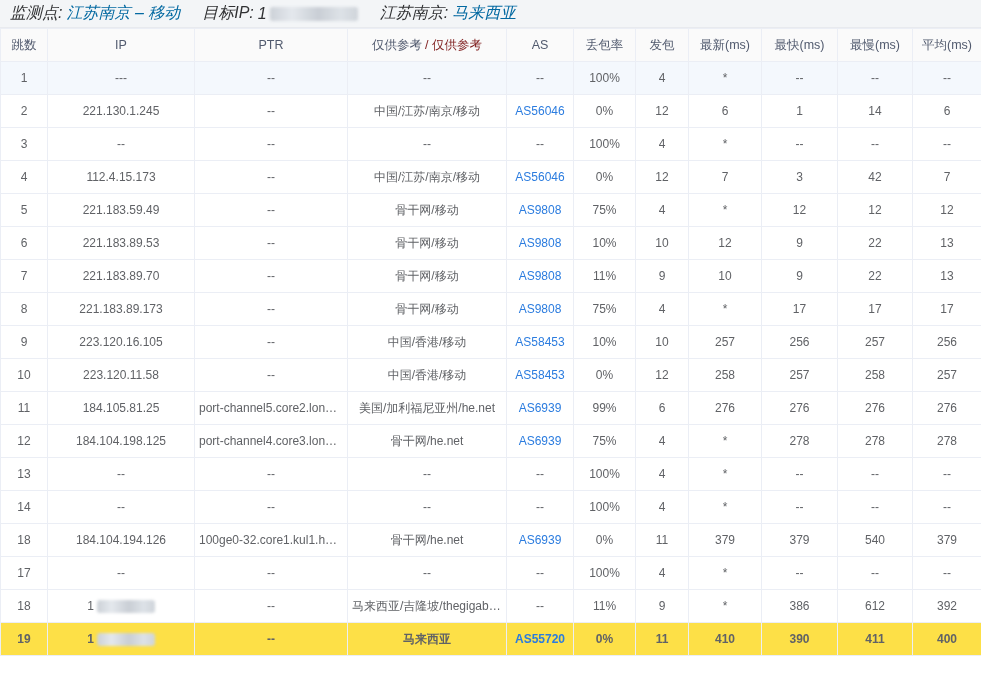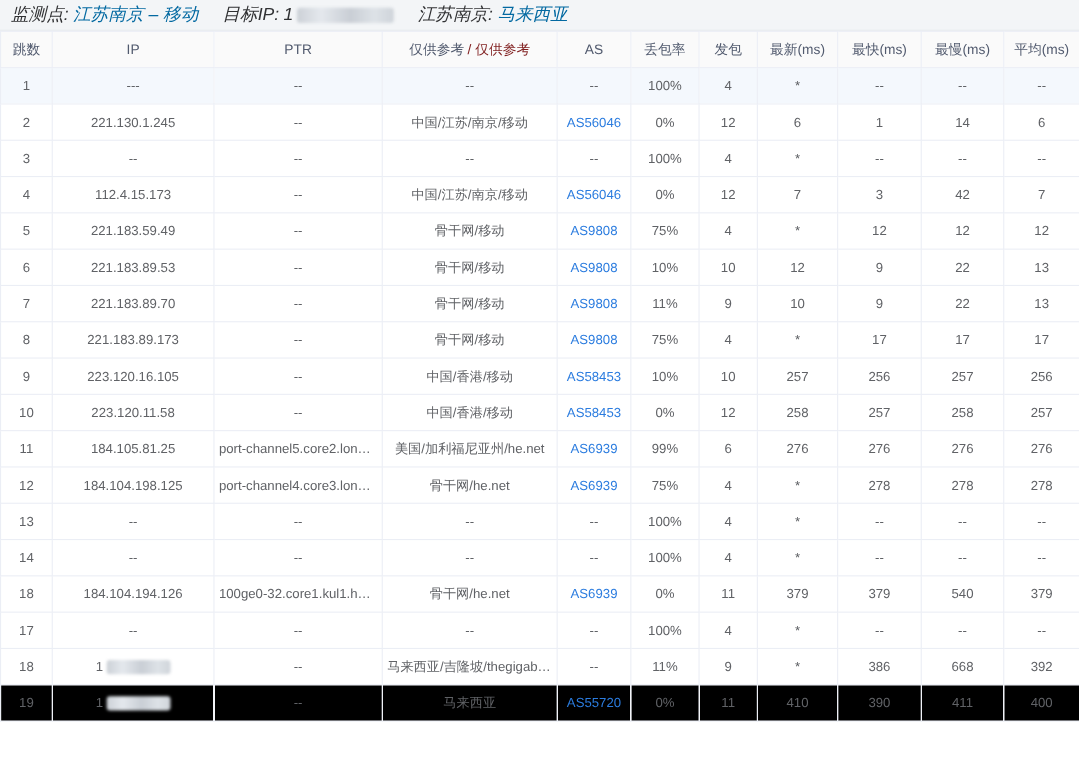--- a/index.html
+++ b/index.html
@@ -32,21 +32,21 @@
   table { border-collapse:collapse; table-layout:fixed; width:981px; }
   th, td {
     border:1px solid #ebeef5;
     height:33px; text-align:center; vertical-align:middle;
     padding:0 4px; font-weight:normal;
     white-space:nowrap; overflow:hidden; text-overflow:ellipsis;
   }
   thead th { background:#fafafa; color:#515a6e; font-size:12.5px; }
   tbody td { color:#606266; background:#fff; }
   tr.row-blue td { background:#f4f8fd; }
-  tr.row-gray td { background:#000000; }
+  tr.row-gray td { background:#fde047;font-weight:bold; }
   .as-link { color:#2b7cdf; text-decoration:none; cursor:pointer; }
   .note { color:#7f1d1d; margin-left:3px; }
 </style>
 </head>
 <body>
 
 <div class="topbar">
   <span class="group">
     <span class="label">监测点:</span>
     <span class="link">江苏南京 – 移动</span>
@@ -303,21 +303,21 @@
       <tr>
         <td>18</td>
         <td><span>1</span><span class="redact redact-sm"></span></td>
         <td>--</td>
         <td>马来西亚/吉隆坡/thegigabit.c...</td>
         <td>--</td>
         <td>11%</td>
         <td>9</td>
         <td>*</td>
         <td>386</td>
-        <td>668</td>
+        <td>612</td>
         <td>392</td>
       </tr>
       <tr class="row-gray">
         <td>19</td>
         <td><span>1</span><span class="redact redact-sm"></span></td>
         <td>--</td>
         <td>马来西亚</td>
         <td><span class="as-link">AS55720</span></td>
         <td>0%</td>
         <td>11</td>

